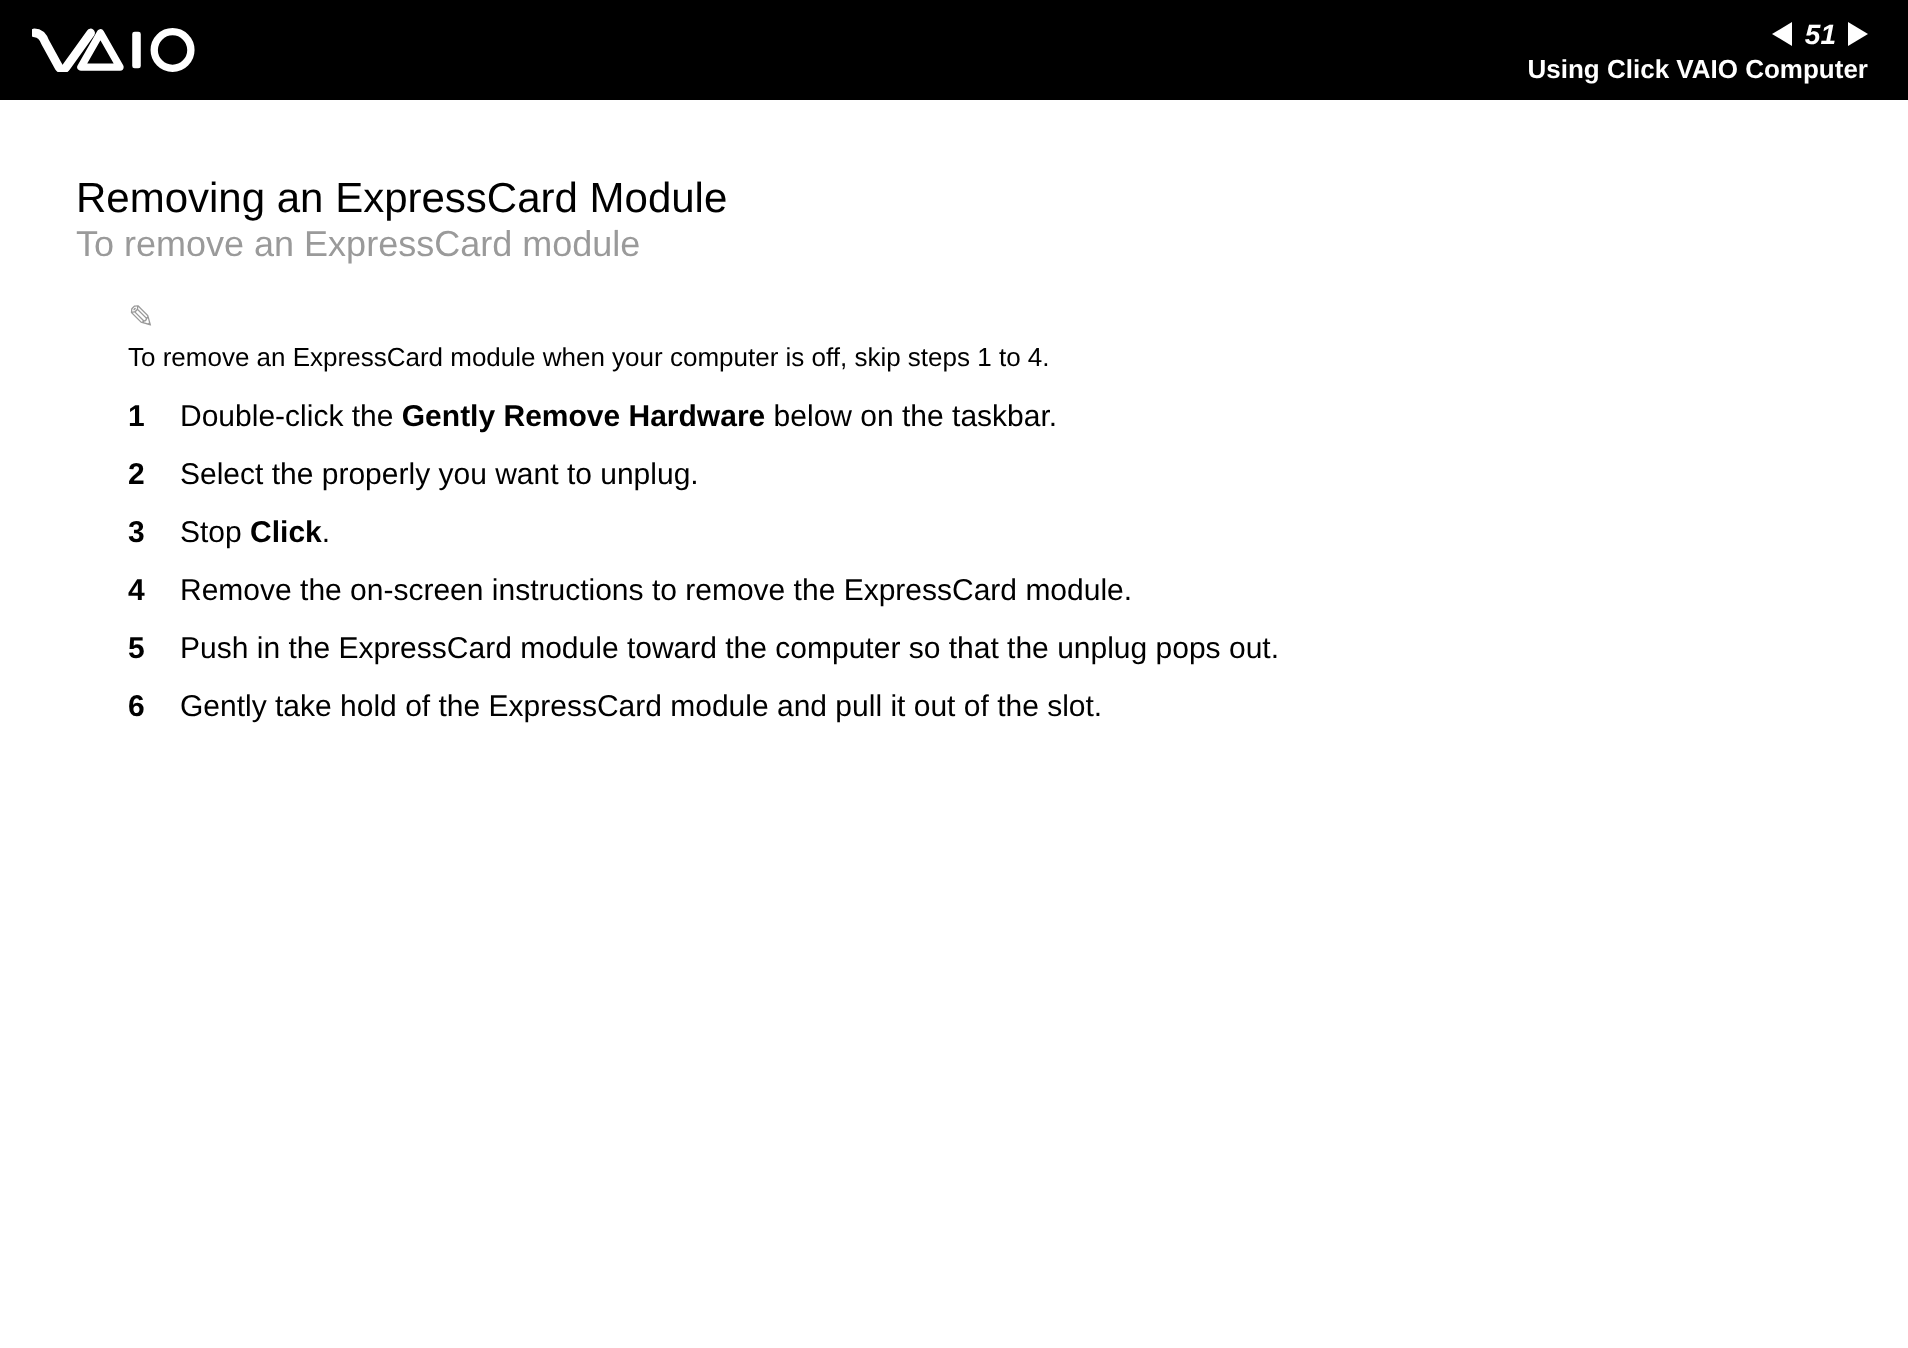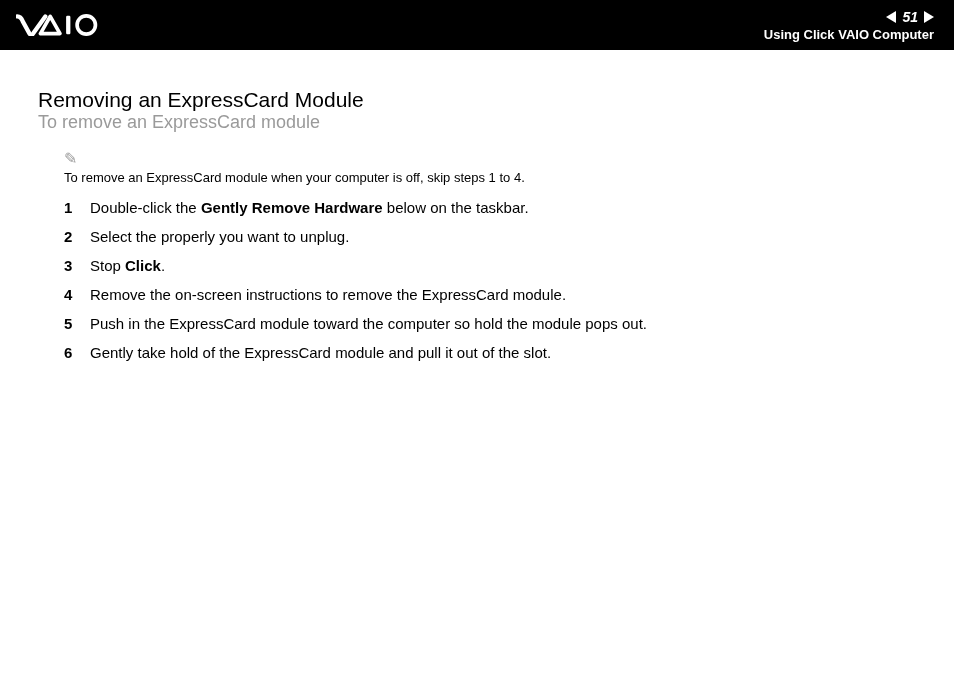--- a/index.html
+++ b/index.html
@@ -147,20 +147,20 @@
     <div class="step">
       <span class="step-num">3</span>
       <span class="step-text"><span>Stop </span><b>Click</b><span>.</span></span>
     </div>
     <div class="step">
       <span class="step-num">4</span>
       <span class="step-text"><span>Remove the on-screen instructions to remove the ExpressCard module.</span><b></b><span></span></span>
     </div>
     <div class="step">
       <span class="step-num">5</span>
-      <span class="step-text"><span>Push in the ExpressCard module toward the computer so hold the module pops out.</span><b></b><span></span></span>
+      <span class="step-text"><span>Push in the ExpressCard module toward the computer so that the unplug pops out.</span><b></b><span></span></span>
     </div>
     <div class="step">
       <span class="step-num">6</span>
       <span class="step-text"><span>Gently take hold of the ExpressCard module and pull it out of the slot.</span><b></b><span></span></span>
     </div>
   </div>
 </div>
 
 </body></html>

